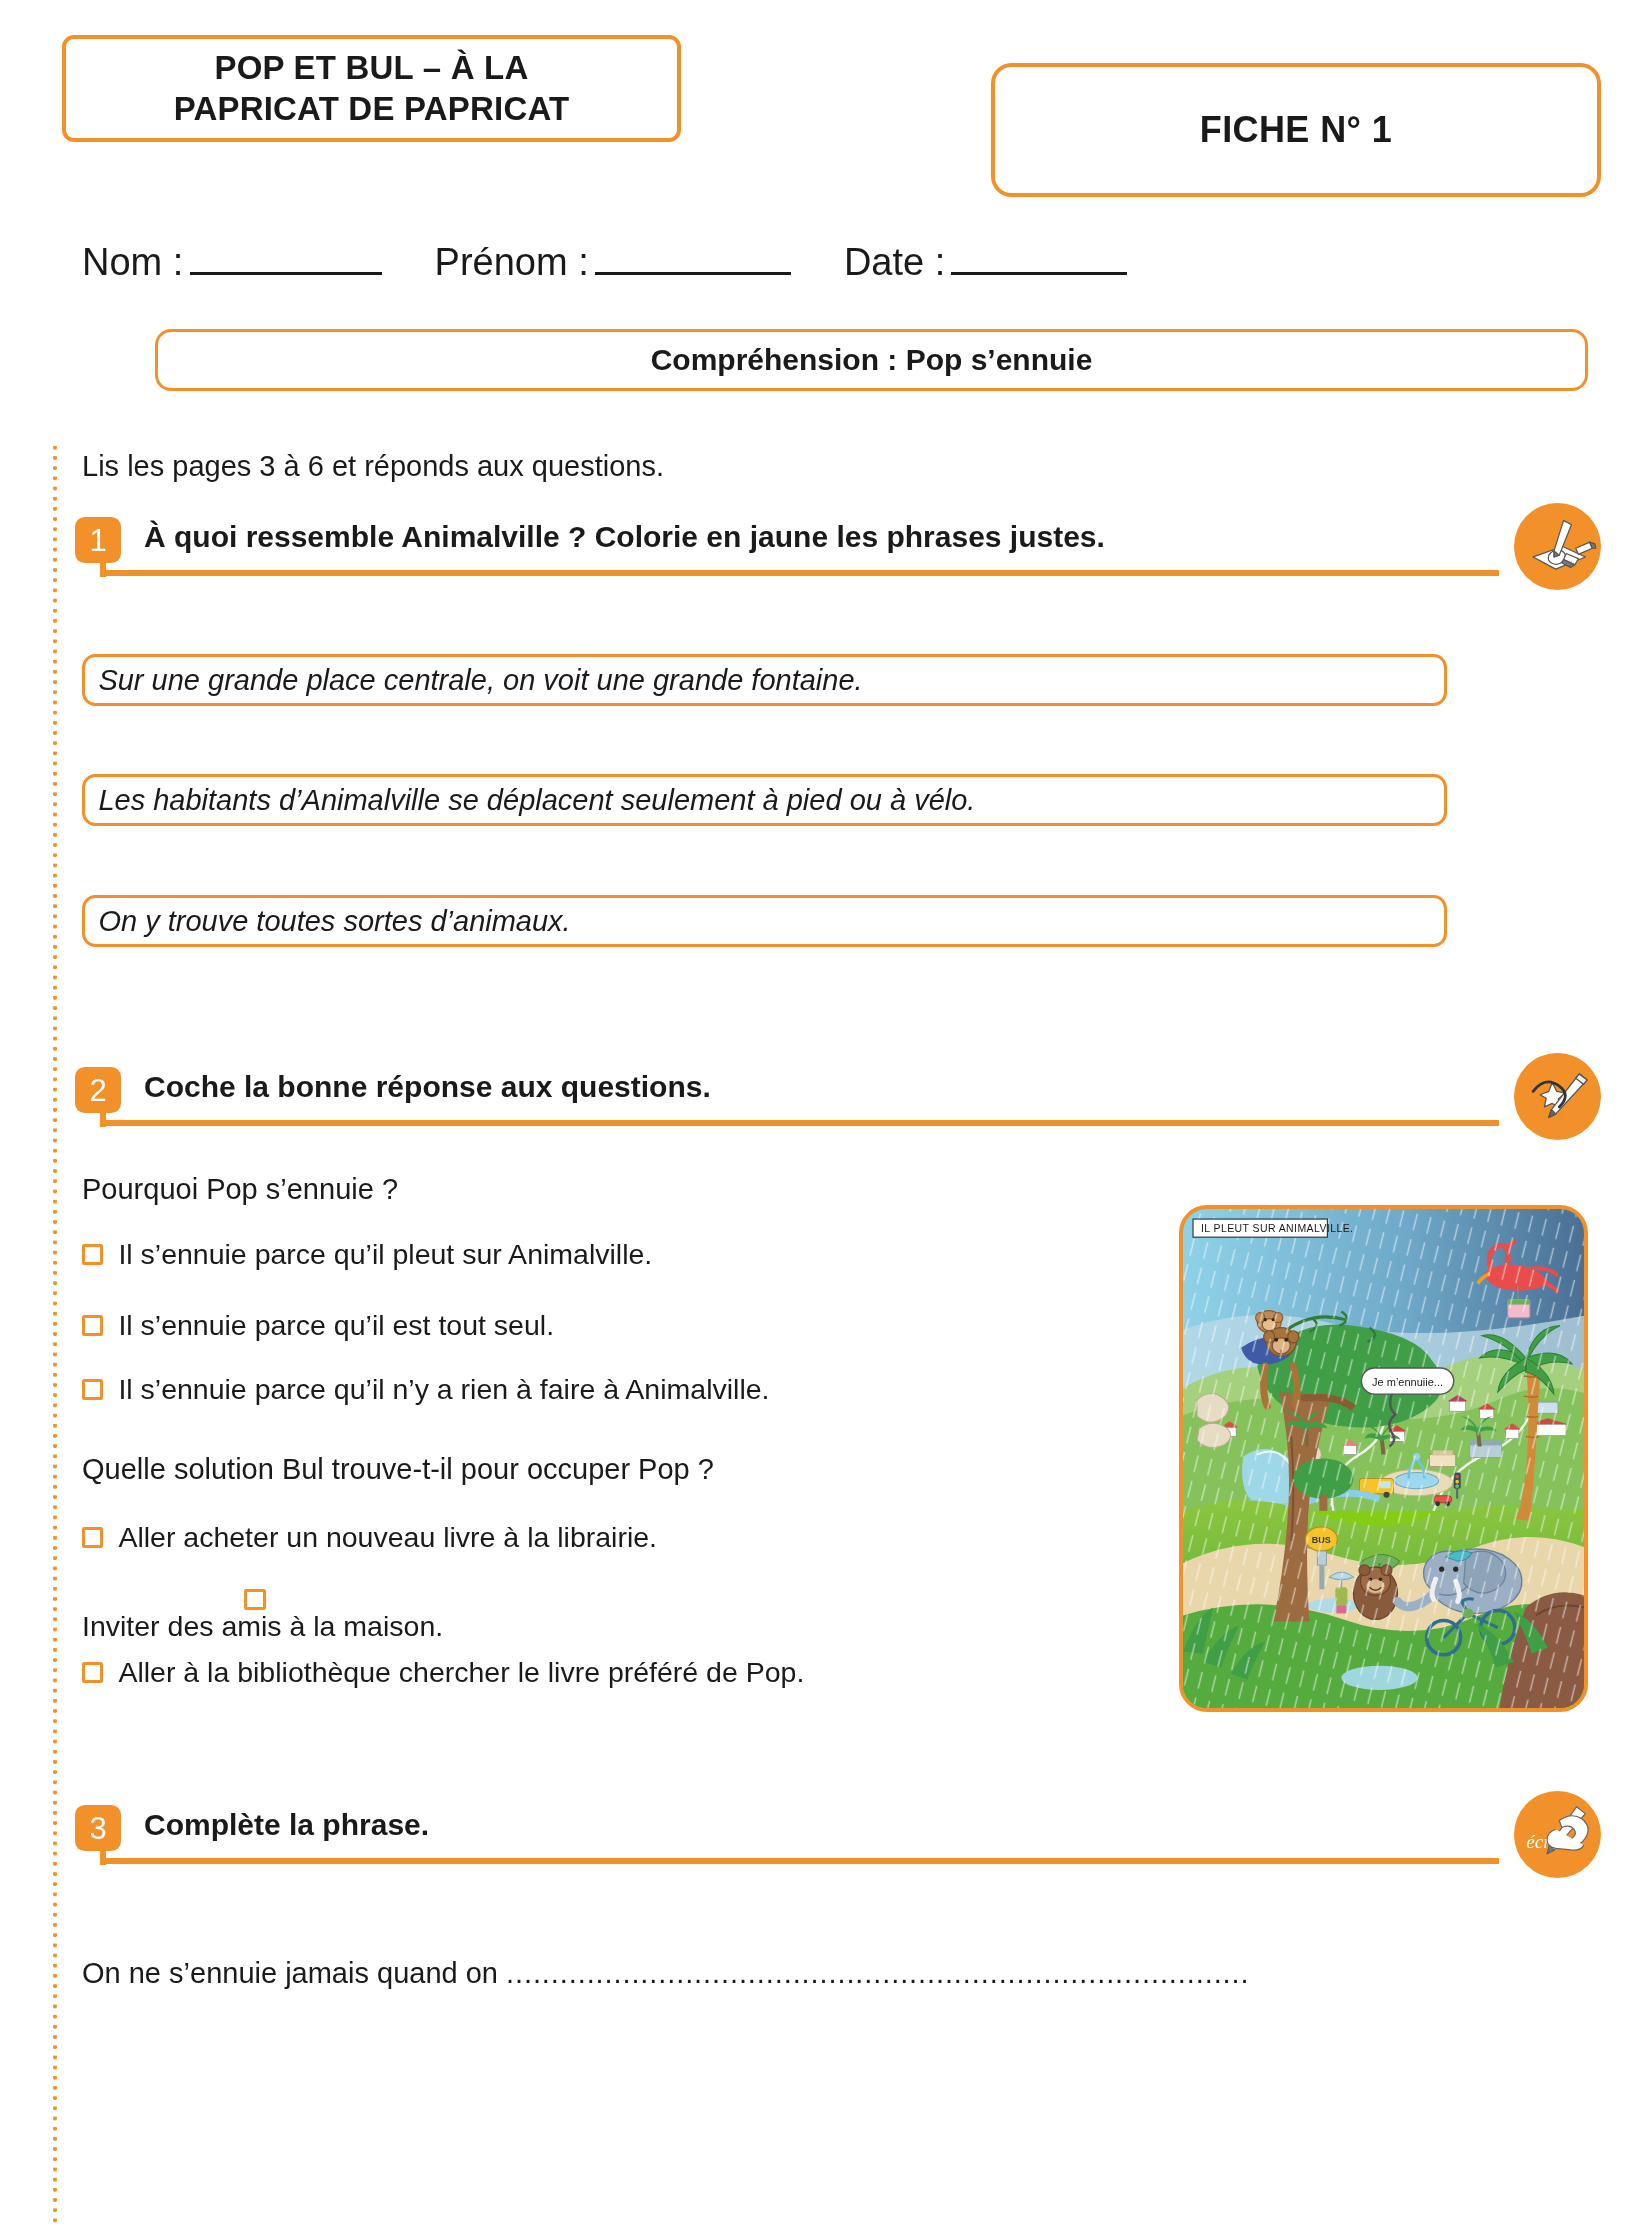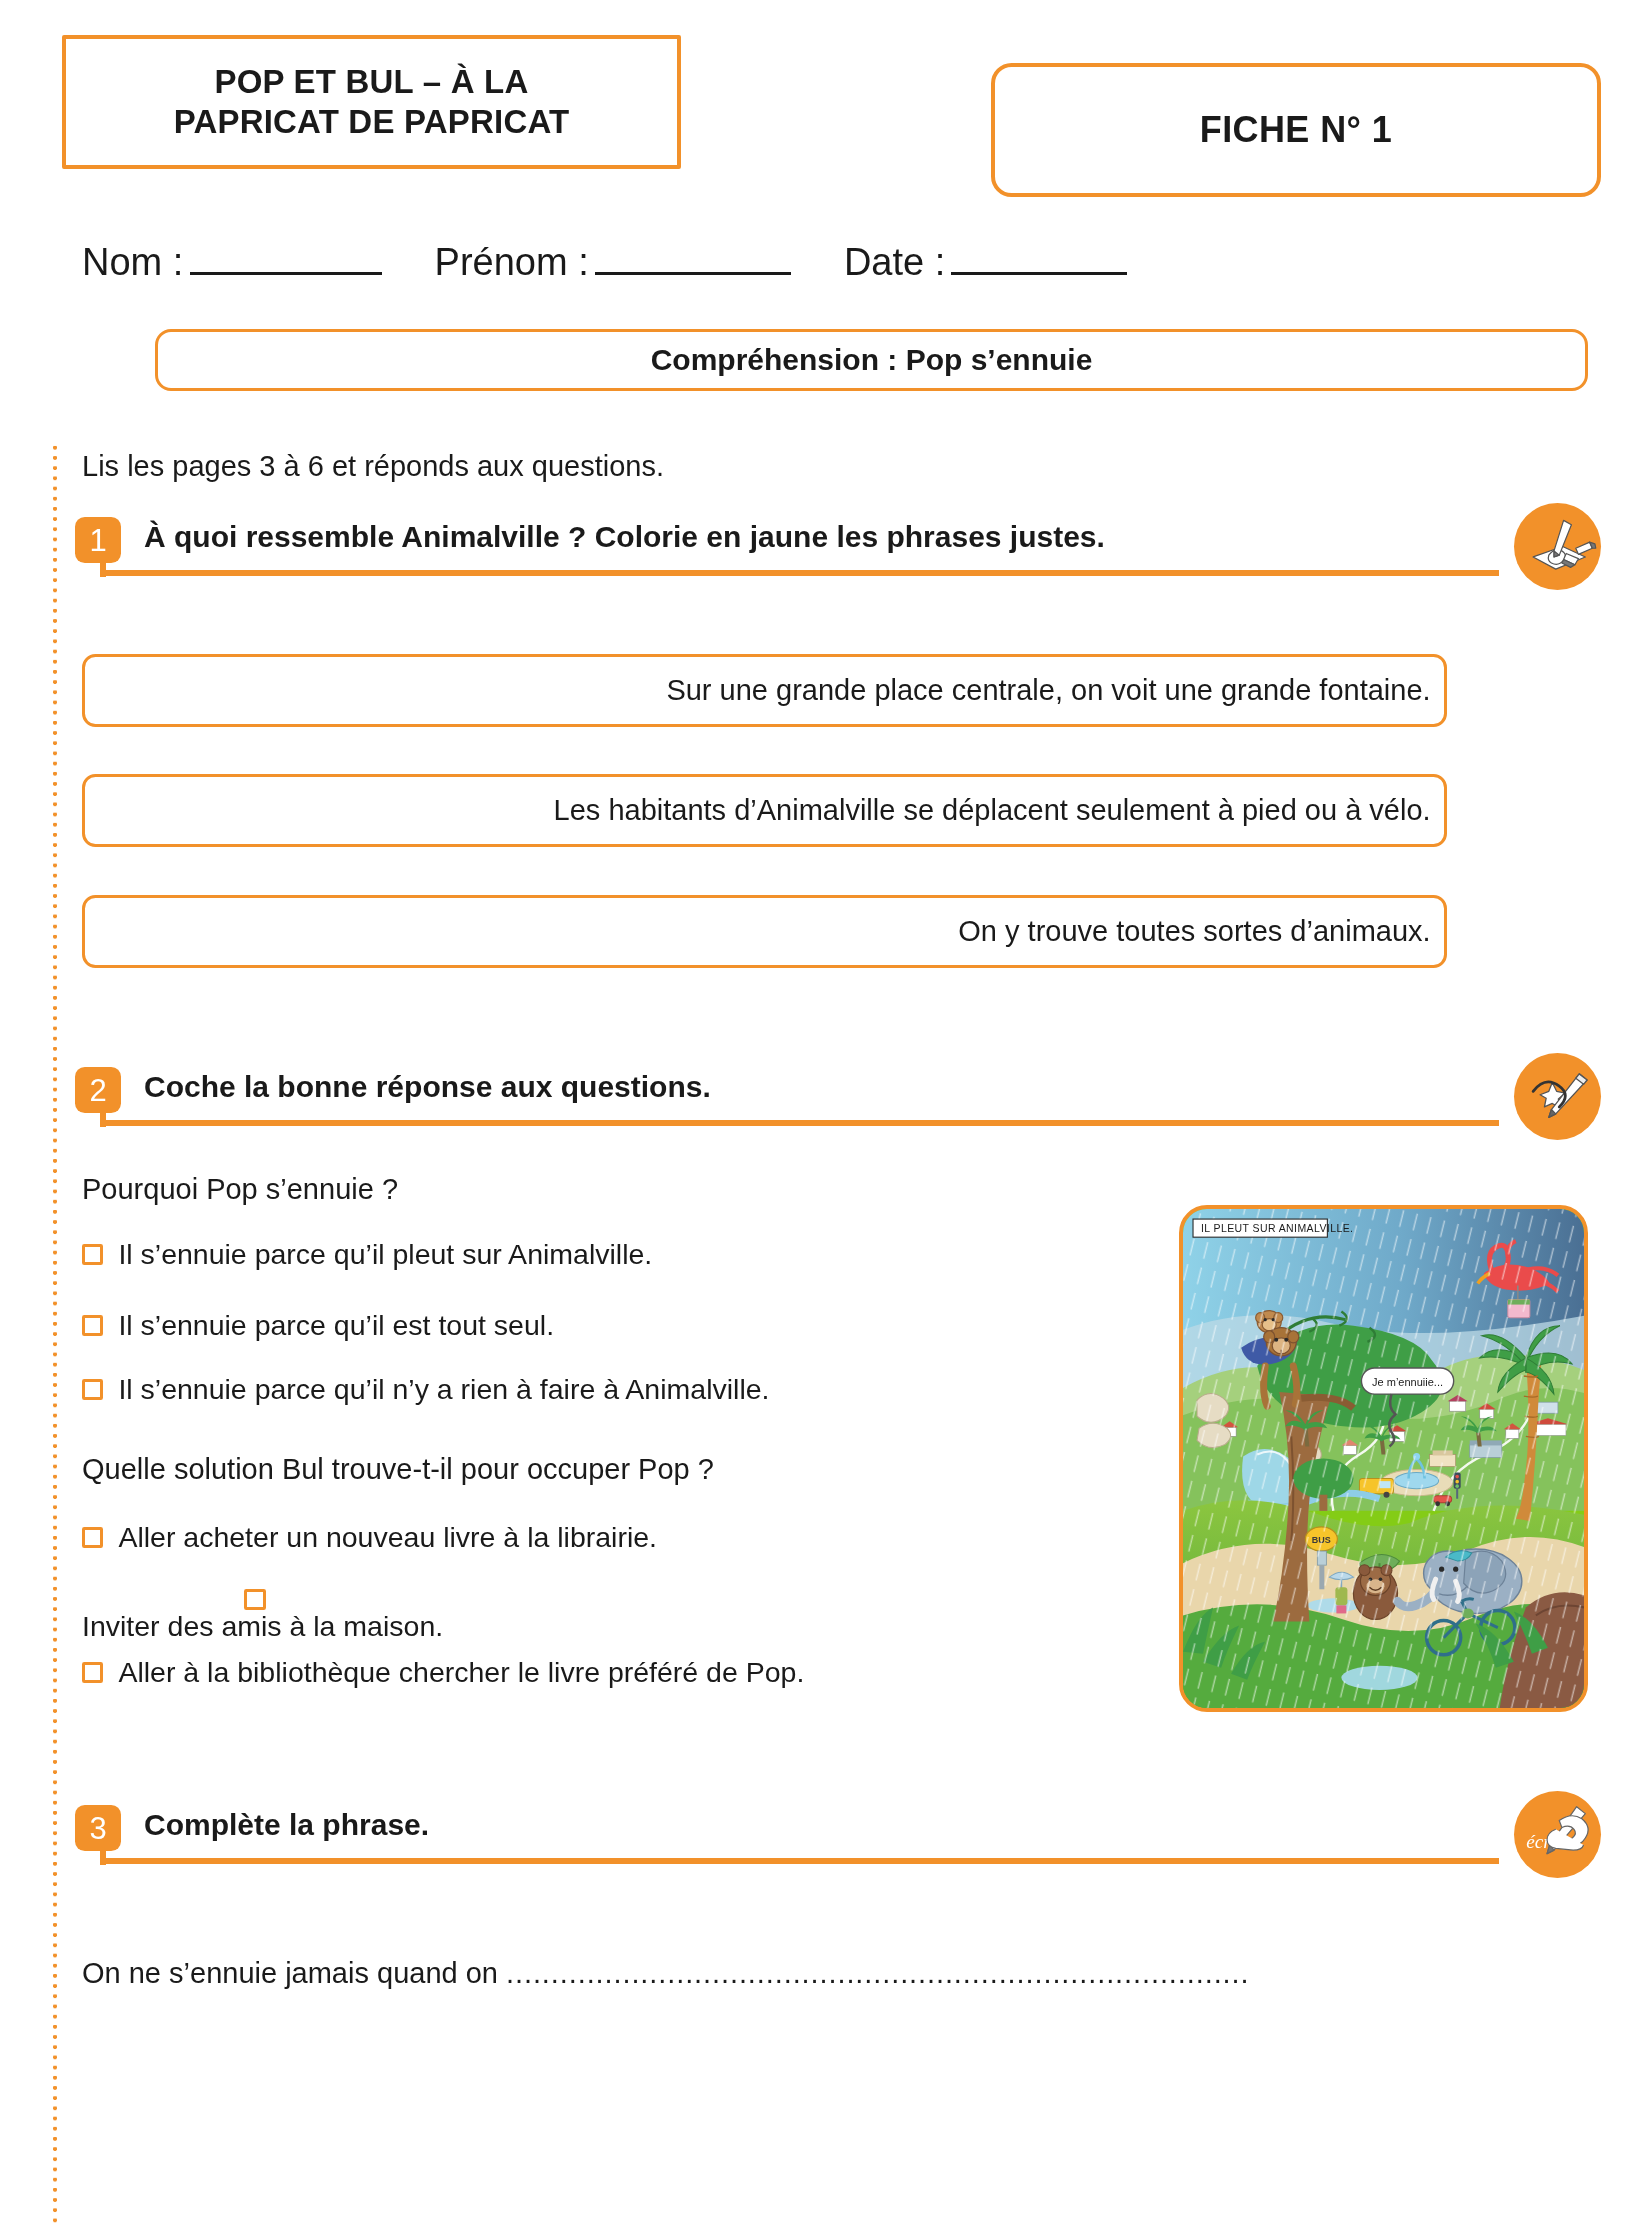--- a/index.html
+++ b/index.html
@@ -16,23 +16,23 @@
   
   .header-row {
     position: absolute;
     top: 35px; left: 62px; right: 49px;
     height: 134px;
     display: flex;
     justify-content: space-between;
     align-items: flex-start;
   }
   .title-box {
-    width: 619px; height: 134px;
+    width: 619px; height: 107px;
     border: 4px solid #F2912A;
-    border-radius: 2px;
+    border-radius: 12px;
     display: flex; align-items: center; justify-content: center;
     text-align: center;
   }
   .title-box .t {
     font-size: 33px;
     font-weight: bold;
     line-height: 1.22;
     letter-spacing: 0.2px;
   }
   .fiche-box {
@@ -137,27 +137,28 @@
     right: 0; top: -14.3px;
     width: 87px; height: 87px;
     border-radius: 50%;
     background: #F2912A;
     overflow: hidden;
   }
 
   
   .sbox {
     position: absolute;
-    left: 82px; width: 1365px; height: 73px;
+    left: 82px; width: 1365px; height: 52px;
     border: 3.6px solid #F2912A;
     border-radius: 13.4px;
-    display: flex; align-items: center; justify-content: flex-end;
+    display: flex; align-items: center; justify-content: flex-start;
     font-size: 29px;
     text-align: center;
     padding: 0 13.4px;
+    font-style: italic;
   }
 
   
   .q-text {
     position: absolute;
     left: 82px;
     font-size: 29px;
     white-space: nowrap;
   }
   .opt {

